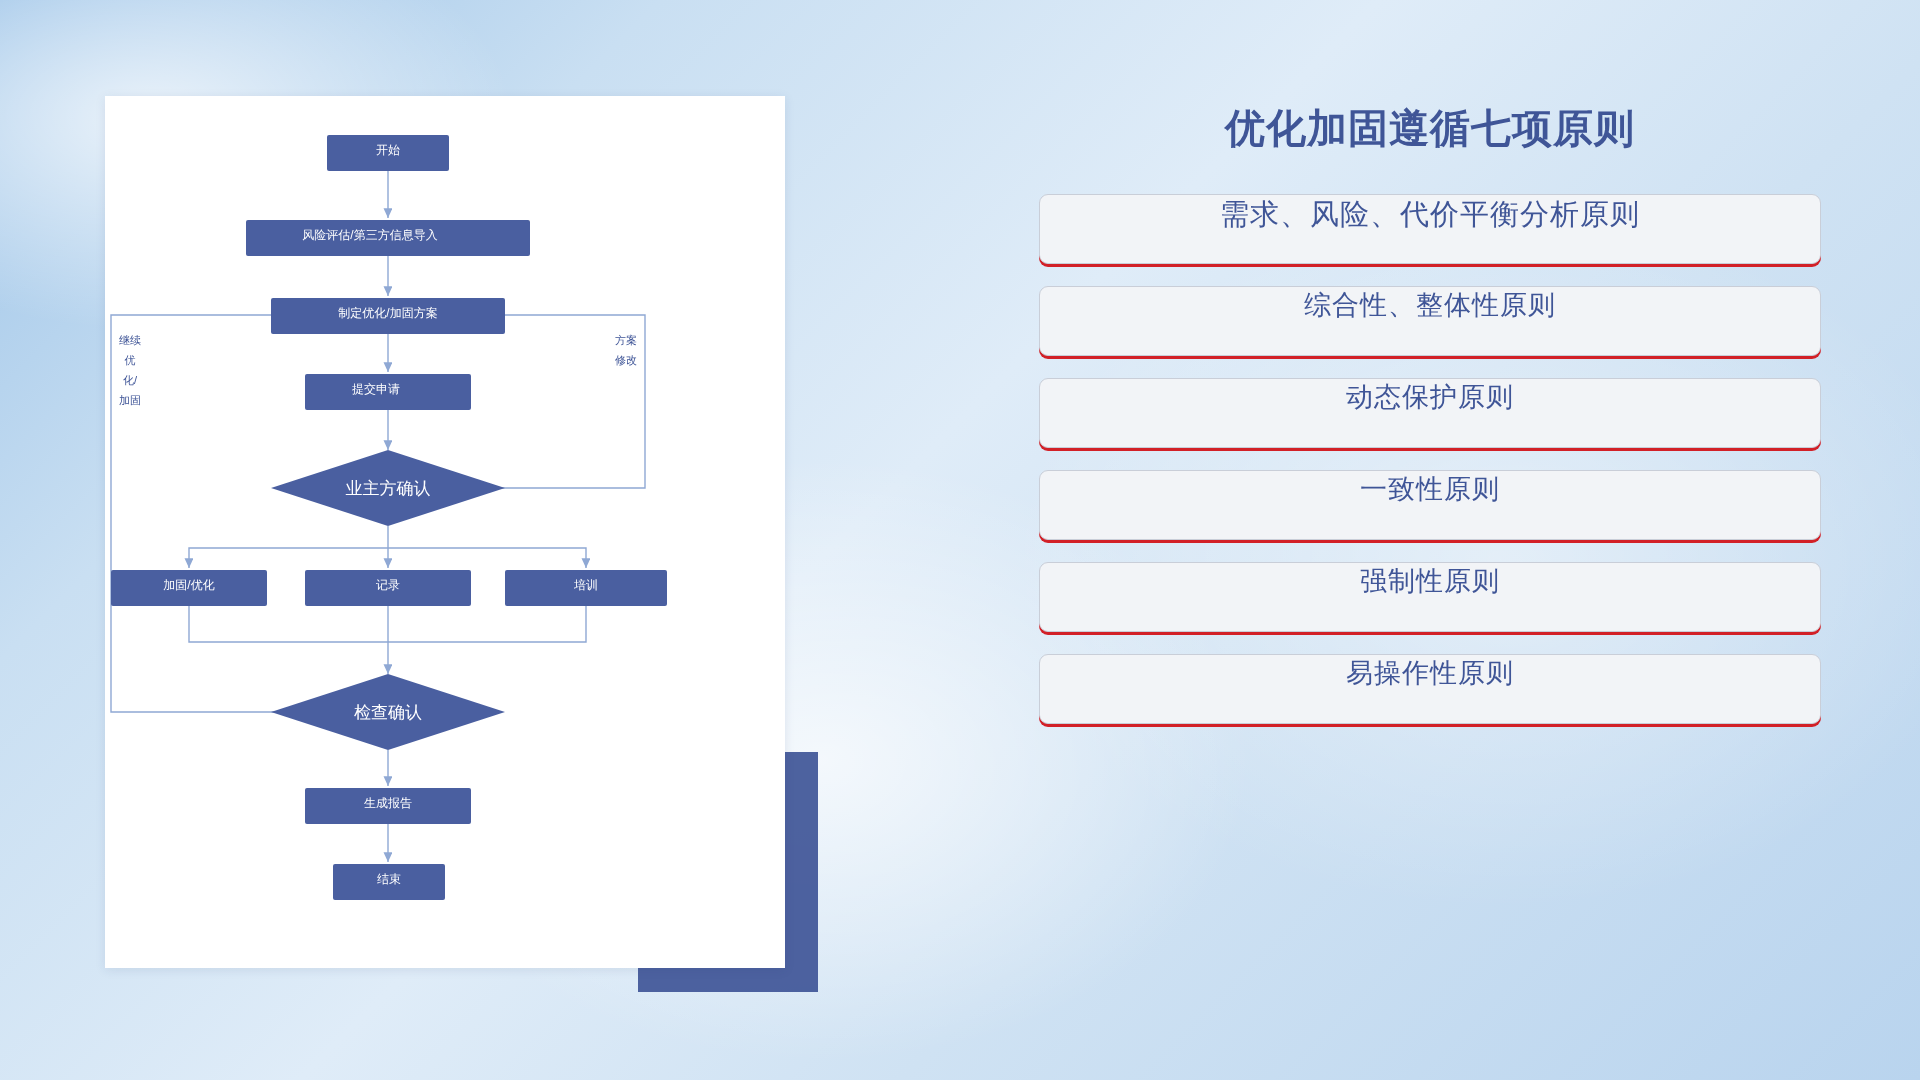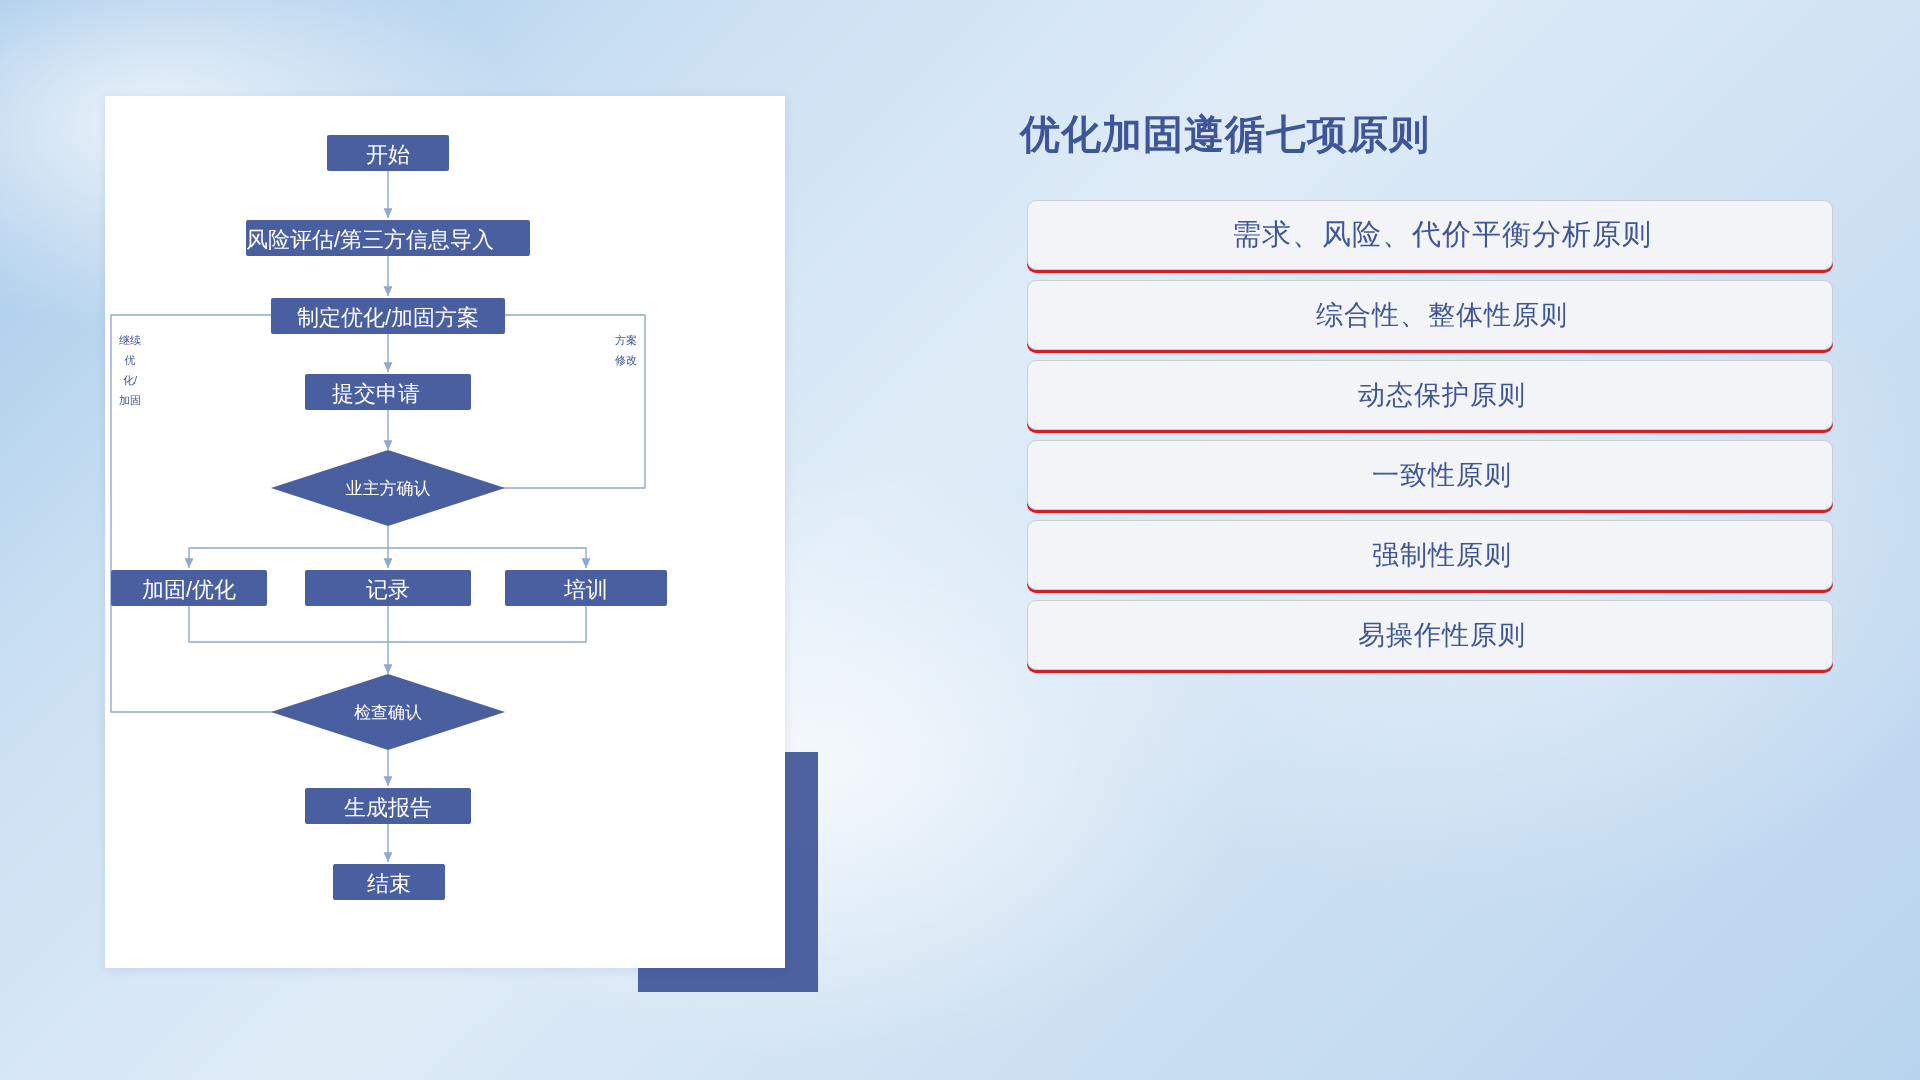--- a/index.html
+++ b/index.html
@@ -38,21 +38,21 @@
     width: 680px;
     height: 872px;
     background: #ffffff;
     box-shadow: 0 2px 10px rgba(40,60,110,0.10);
   }
   #flow-svg { position: absolute; left: 0; top: 0; }
 
   .fc-label {
     position: absolute;
     color: #ffffff;
-    font-size: 22px;
+    font-size: 12px;
     line-height: 1;
     white-space: nowrap;
     text-align: center;
     pointer-events: none;
   }
   .side-label {
     position: absolute;
     color: #3f5597;
     font-size: 11px;
     line-height: 20px;
@@ -65,37 +65,37 @@
   #right-col {
     position: absolute;
     left: 1020px;
     top: 96px;
     width: 820px;
   }
   #right-title {
     color: #3f5597;
     font-size: 40px;
     font-weight: bold;
+    text-align: center;
     letter-spacing: 1px;
-    margin: 16px 0 44px 0;
+    margin: 10px 0 44px 0;
     line-height: 1.1;
   }
   .pill {
     position: relative;
     height: 68px;
-    margin: 0 auto 10px auto;
+    margin: 0 auto 22px auto;
     width: 780px;
     background: #f2f4f7;
     border: 1px solid #c9ced8;
     border-radius: 9px;
     box-shadow: 0 3px 0 0 #d22027;
     display: flex;
-    align-items: center;
+    align-items: flex-start;
     justify-content: center;
-    padding-left: 24px;
   }
   .pill-text {
     color: #3f5597;
     font-size: 27px;
     letter-spacing: 1px;
     white-space: nowrap;
   }
   .pill.first .pill-text { font-size: 29px; }
 </style>
 </head>

